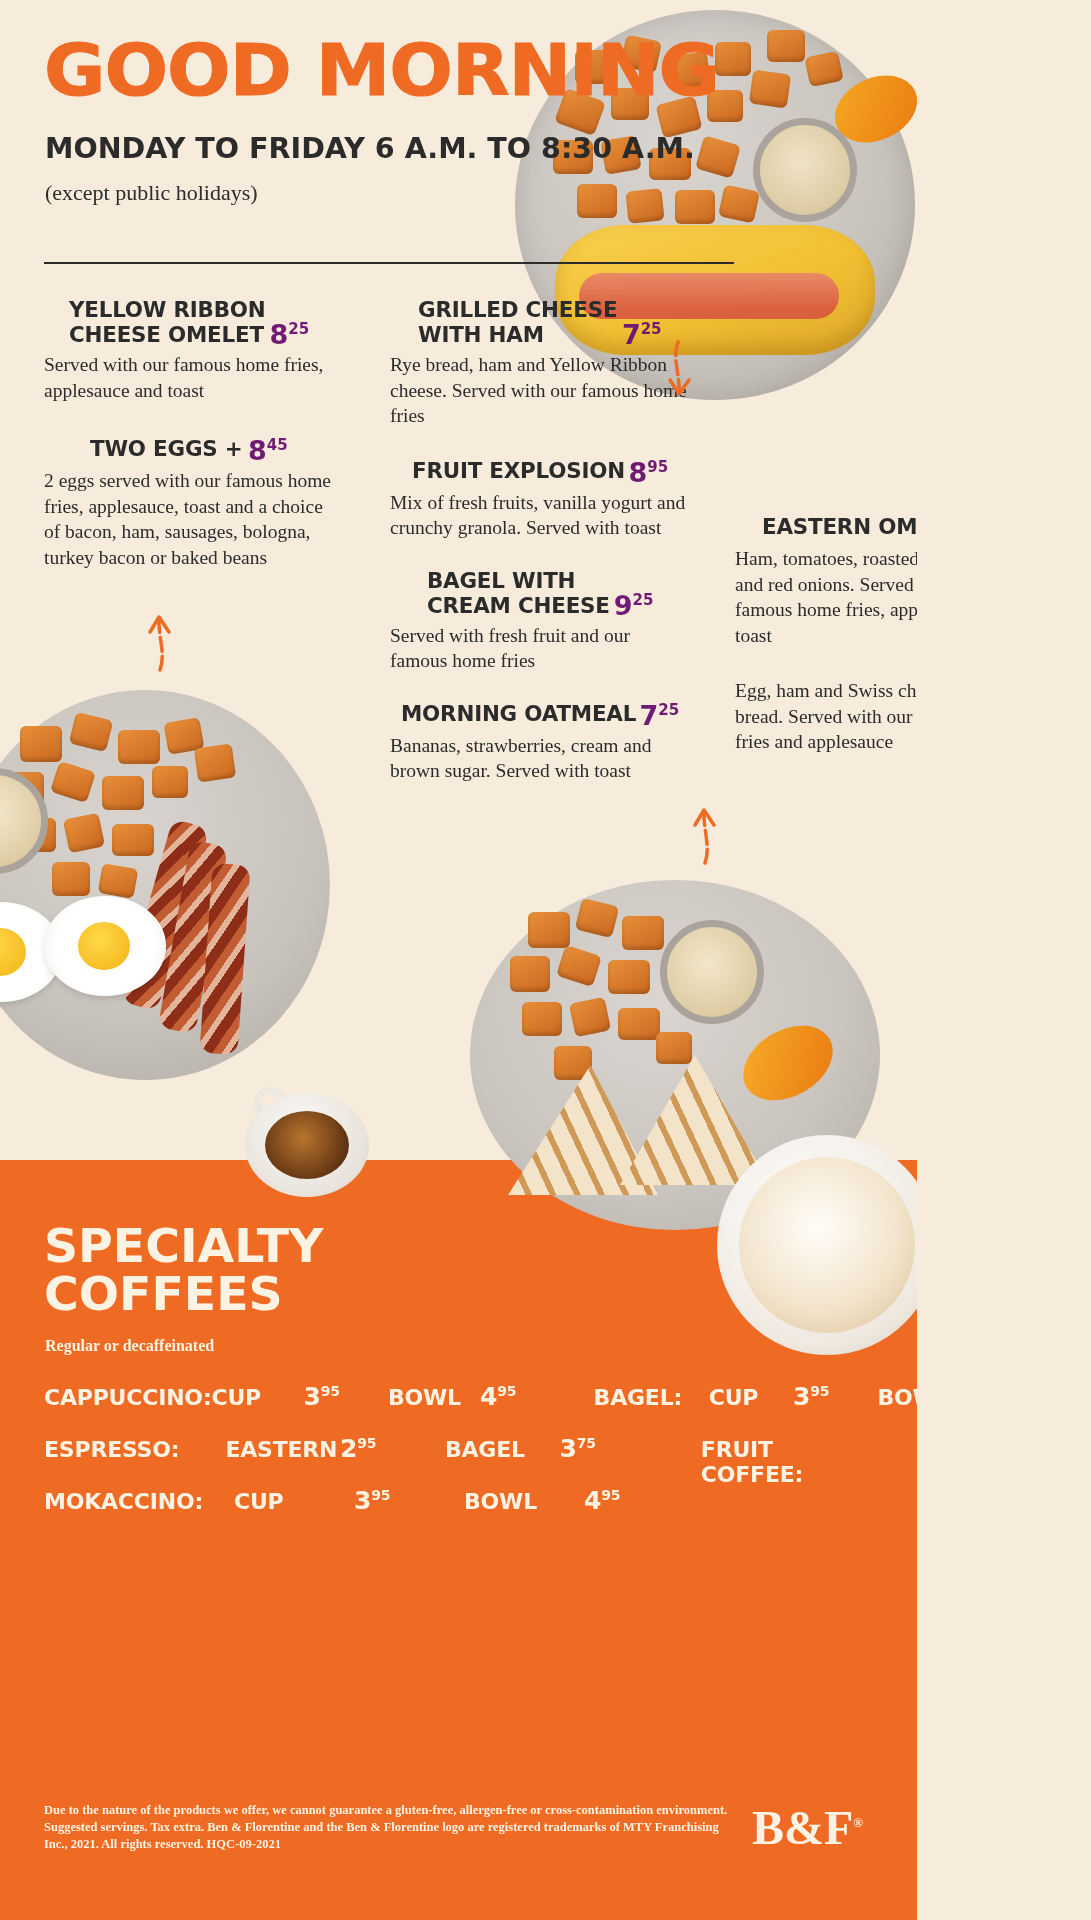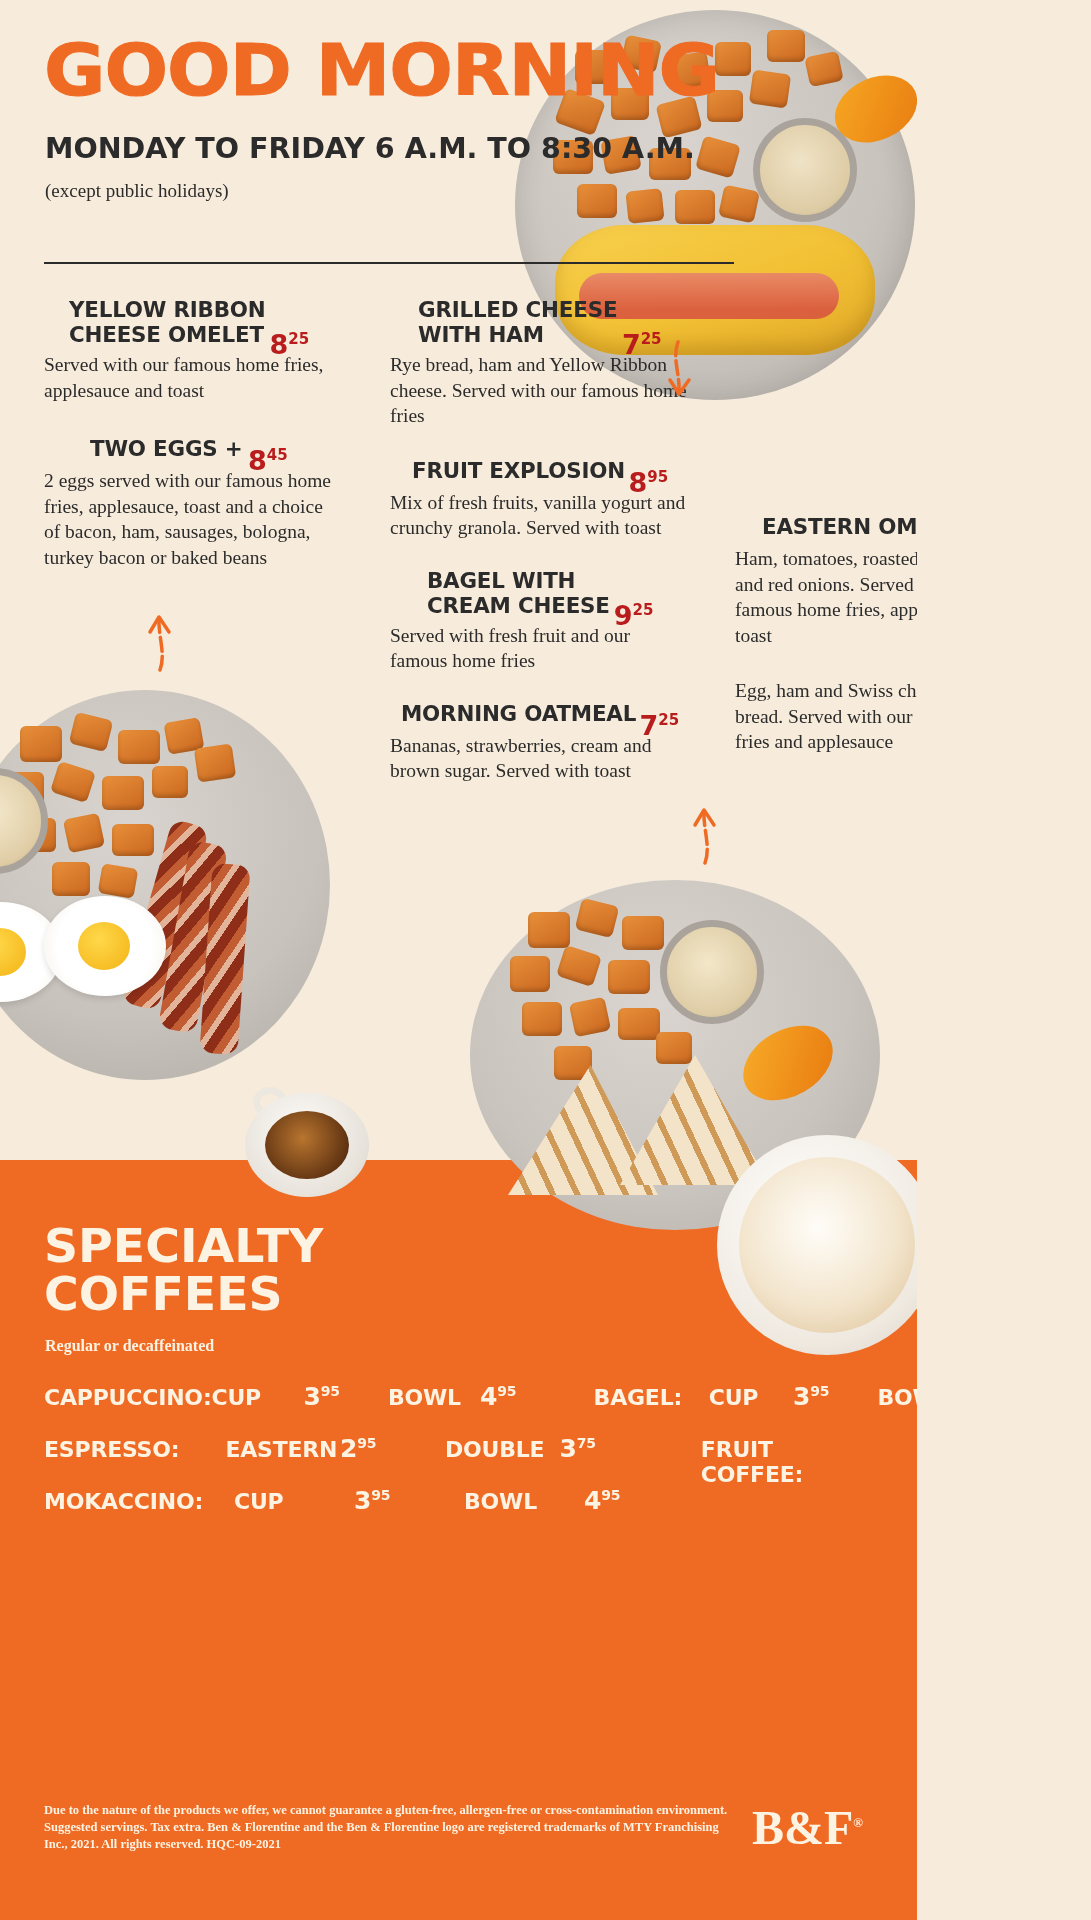--- a/index.html
+++ b/index.html
@@ -36,21 +36,21 @@
     font-size: 28px;
     color: #2b2b2b;
     letter-spacing: 0px;
     transform: scaleX(1.02);
     transform-origin: left top;
     z-index: 6;
   }
   .subnote {
     position: absolute; left: 45px; top: 180px;
     font-family: "Liberation Serif", serif;
-    font-size: 19px;
+    font-size: 22px;
     color: #2b2b2b;
     z-index: 6;
   }
   .rule {
     position: absolute; left: 44px; top: 262px;
     width: 690px; height: 2px;
     background: #2b2b2b;
     z-index: 6;
   }
 
@@ -74,25 +74,25 @@
     letter-spacing: -0.2px;
     transform: scaleX(1.02);
     transform-origin: left top;
     white-space: pre-line;
   }
   .price {
     font-family: "DejaVu Sans", sans-serif;
     font-weight: bold;
     font-size: 27px;
     line-height: 27px;
-    color: #b91c1c;
+    color: #701a75;
     white-space: nowrap;
     align-self: flex-end;
     position: relative;
-    top: 10px;
+    top: 0;
   }
   .price sup {
     font-size: 15px;
     vertical-align: super;
     line-height: 0;
   }
   .desc {
     font-family: "Liberation Serif", serif;
     font-size: 19.5px;
     line-height: 25.5px;
@@ -509,21 +509,21 @@
       <div class="sz2">CUP</div>
       <div class="pr"><span>3</span><sup>95</sup></div>
       <div class="sz">BOWL</div>
       <div class="pr"><span>4</span><sup>95</sup></div>
     </div>
 
     <div class="crow">
       <div class="lbl">ESPRESSO:</div>
       <div class="sz">EASTERN</div>
       <div class="pr"><span>2</span><sup>95</sup></div>
-      <div class="sz">DOUBLE</div>
+      <div class="sz">BAGEL</div>
       <div class="pr"><span>3</span><sup>75</sup></div>
       <div class="gap"></div>
       <div class="lbl2">FRUIT COFFEE:</div>
       <div class="sz2"></div>
       <div class="pr"><span>3</span><sup>95</sup></div>
     </div>
 
     <div class="crow">
       <div class="lbl">MOKACCINO:</div>
       <div class="sz">CUP</div>

